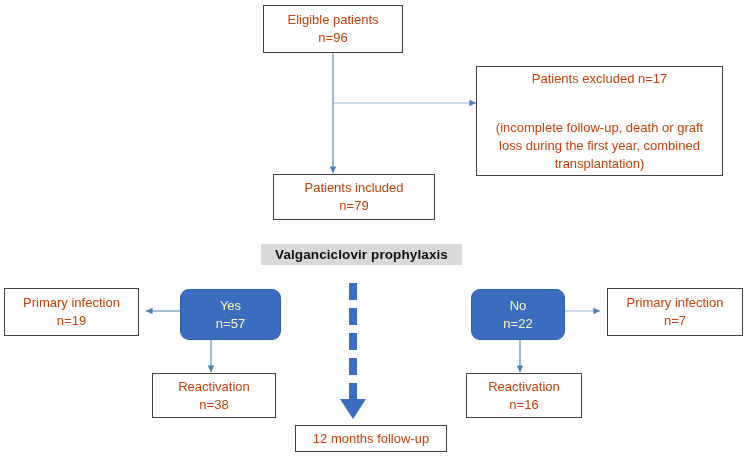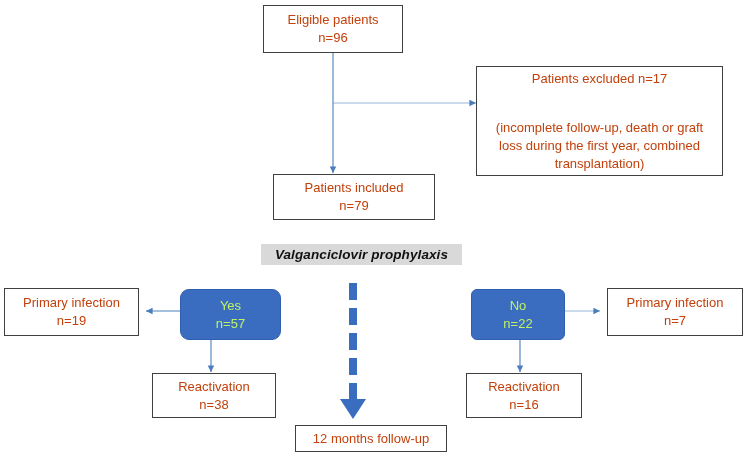--- a/index.html
+++ b/index.html
@@ -27,42 +27,41 @@
     font-size: 13px;
     line-height: 1.35;
   }
   .node.plain {
     border: 1px solid #404040;
     background: #ffffff;
   }
   .node.blue {
     border: 1px solid #2f5fae;
     background: #3a6cc0;
-    color: #bef264;
+    color: #fef9c3;
     border-radius: 9px;
   }
   .node .line {
     display: block;
     white-space: nowrap;
   }
   .node.wrap .line {
     white-space: normal;
   }
   .label-hl {
     position: absolute;
     display: flex;
     align-items: center;
     justify-content: center;
     background: #d9d9d9;
     color: #111111;
     font-weight: bold;
     font-size: 13.5px;
     font-family: "Liberation Sans", sans-serif;
     letter-spacing: 0.1px;
-    font-style: italic;
   }
   svg.edges {
     position: absolute;
     left: 0;
     top: 0;
     width: 750px;
     height: 456px;
     overflow: visible;
   }
 </style>
@@ -111,21 +110,21 @@
     <span class="line">n=79</span>
   </div>
 
   <div class="label-hl" style="left:261px; top:244px; width:201px; height:21px;">Valganciclovir prophylaxis</div>
 
   <div class="node blue" style="left:180px; top:289px; width:101px; height:51px;">
     <span class="line">Yes</span>
     <span class="line">n=57</span>
   </div>
 
-  <div class="node blue" style="left:471px; top:289px; width:94px; height:51px;border-radius:6px;">
+  <div class="node blue" style="left:471px; top:289px; width:94px; height:51px;">
     <span class="line">No</span>
     <span class="line">n=22</span>
   </div>
 
   <div class="node plain" style="left:4px; top:288px; width:135px; height:48px;">
     <span class="line">Primary infection</span>
     <span class="line">n=19</span>
   </div>
 
   <div class="node plain" style="left:607px; top:288px; width:136px; height:48px;">

